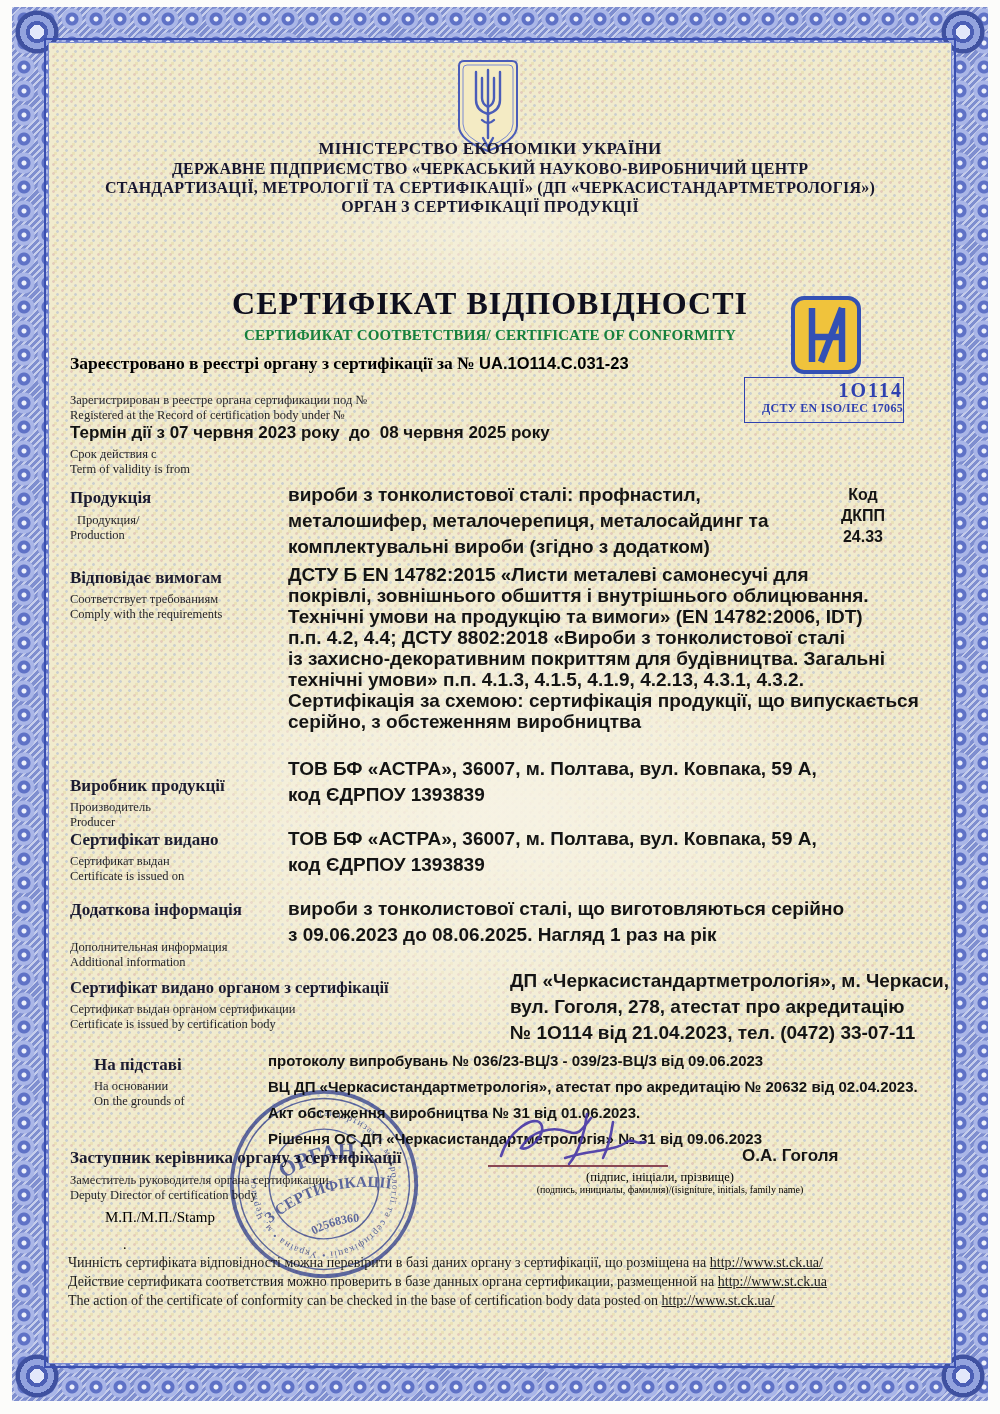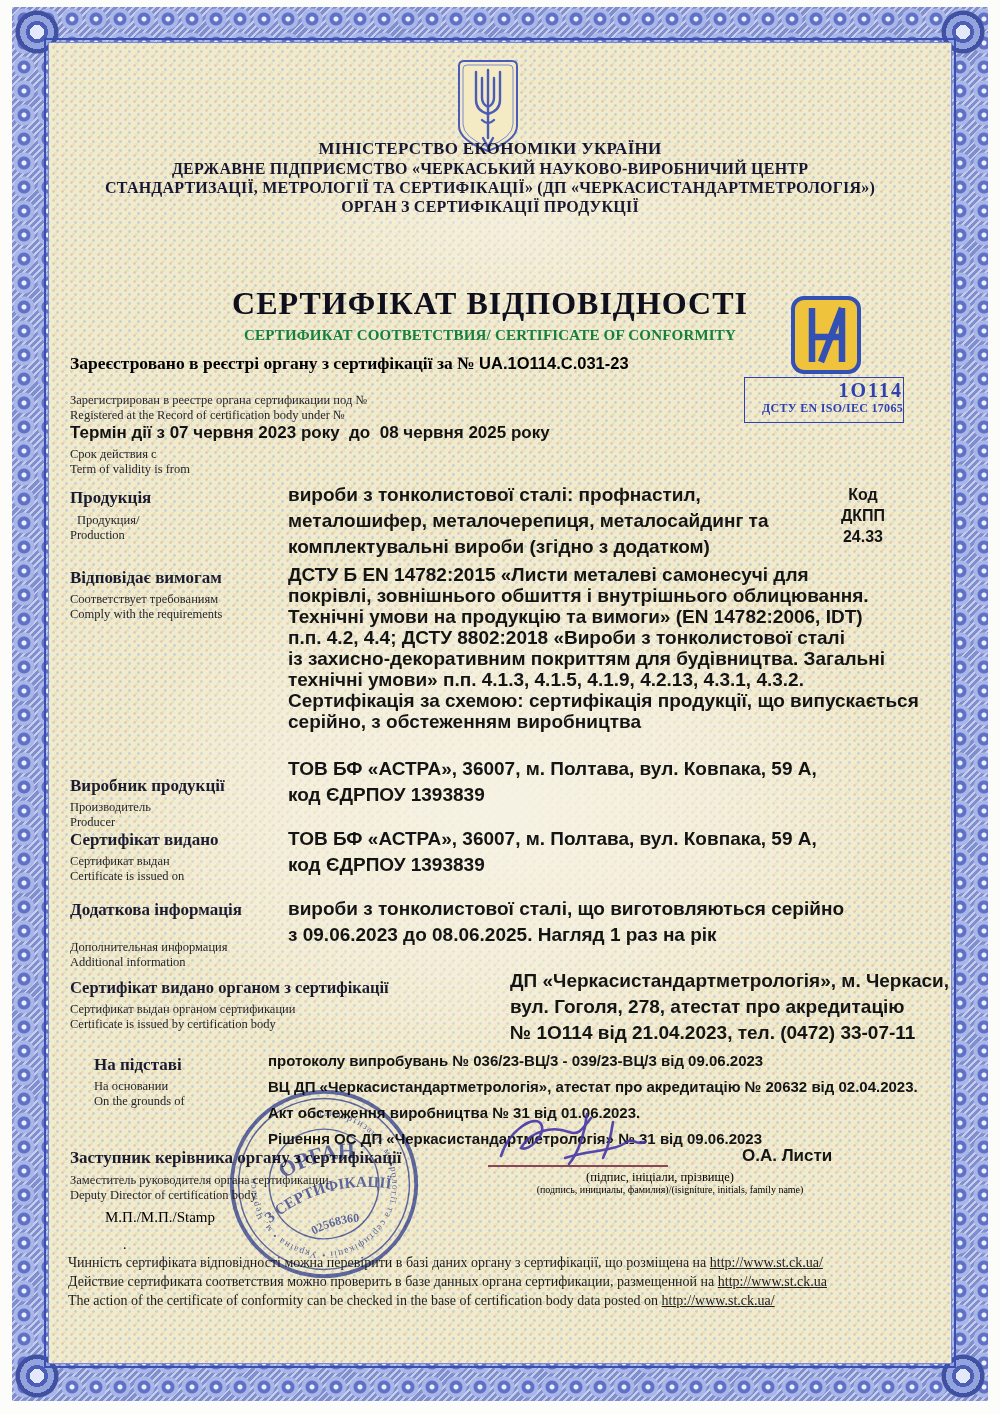--- a/index.html
+++ b/index.html
@@ -209,21 +209,21 @@
   <div class="abs" style="left:495px;top:1110px;width:175px;height:60px;">
     <svg width="175" height="60" viewBox="0 0 175 60">
       <g fill="none" stroke="#4636a8" stroke-width="2.6" stroke-linecap="round" opacity=".9">
         <path d="M6,46 C14,20 40,4 46,14 C52,24 34,42 26,38 C36,20 58,16 74,22 C84,26 88,18 96,8"></path>
         <path d="M92,4 C90,22 84,42 74,54"></path>
         <path d="M70,48 C92,40 118,42 132,32 C138,27 140,36 150,32"></path>
         <path d="M118,12 C116,26 112,40 108,48"></path>
       </g>
     </svg>
   </div>
-  <div class="abs sansbold" style="left:742px;top:1146px;font-size:17px;color:#141414;">О.А. Листи</div>
+  <div class="abs sansbold" style="left:742px;top:1146px;font-size:17px;color:#141414;">О.А. Гоголя</div>
   <div class="abs" style="left:490px;top:1170px;width:340px;text-align:center;font-size:12.5px;">(підпис, ініціали, прізвище)</div>
   <div class="abs" style="left:430px;top:1184px;width:480px;text-align:center;font-size:10px;">(подпись, инициалы, фамилия)/(isigniture, initials, family name)</div>
 
   <div class="abs stamp-wrap" style="left:228px;top:1088px;width:192px;height:192px;">
     <svg width="192" height="192" viewBox="0 0 200 200">
       <defs>
         <path id="ringFull" d="M100,29 a71,71 0 1,1 -0.01,0"></path>
         <path id="arcA" d="M36,94 Q100,60 164,94"></path>
         <path id="arcB" d="M30,126 Q100,92 170,126"></path>
         <path id="arcC" d="M56,154 Q100,136 144,154"></path>

